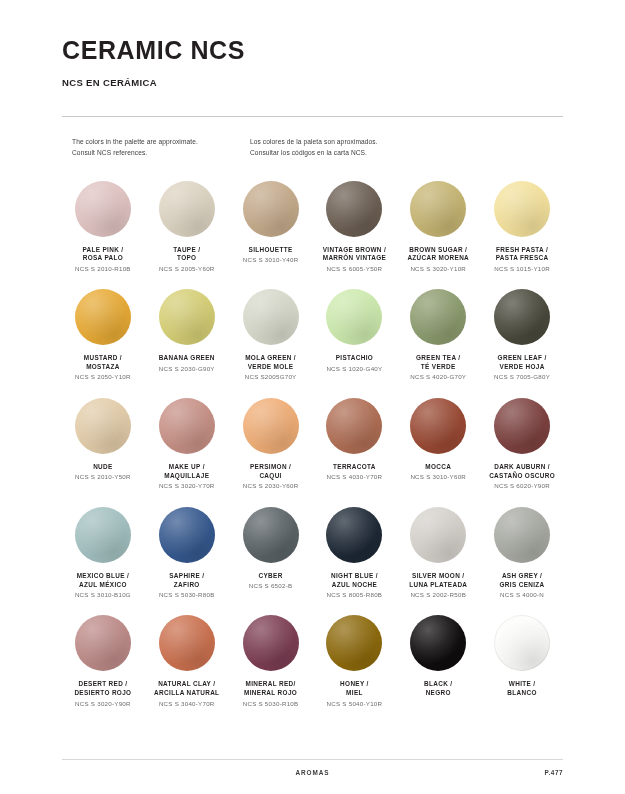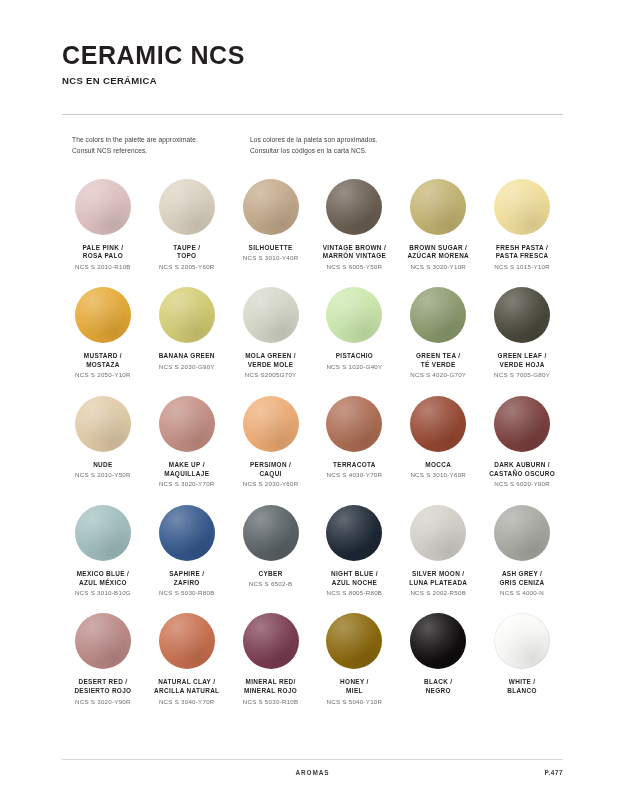--- a/index.html
+++ b/index.html
@@ -12,41 +12,41 @@
     background: #ffffff;
     font-family: "Liberation Sans", sans-serif;
     color: #231f20;
     overflow: hidden;
     position: relative;
   }
 
   .page {
     position: absolute;
     inset: 0;
-    padding: 9px 62px;
+    padding: 4px 62px;
     box-sizing: border-box;
   }
 
   
   .header {
     padding-top: 33px;
   }
   .title {
     font-size: 25px;
     font-weight: bold;
     letter-spacing: 0.6px;
     line-height: 1.05;
     color: #231f20;
     margin: 0;
   }
   .subtitle {
     font-size: 9.5px;
     font-weight: bold;
     letter-spacing: 0.35px;
-    margin-top: 7px;
+    margin-top: 14px;
     color: #231f20;
   }
   .header-rule {
     border-top: 1px solid #c9c9c9;
     margin-top: 28px;
   }
 
   
   .intro {
     display: flex;

